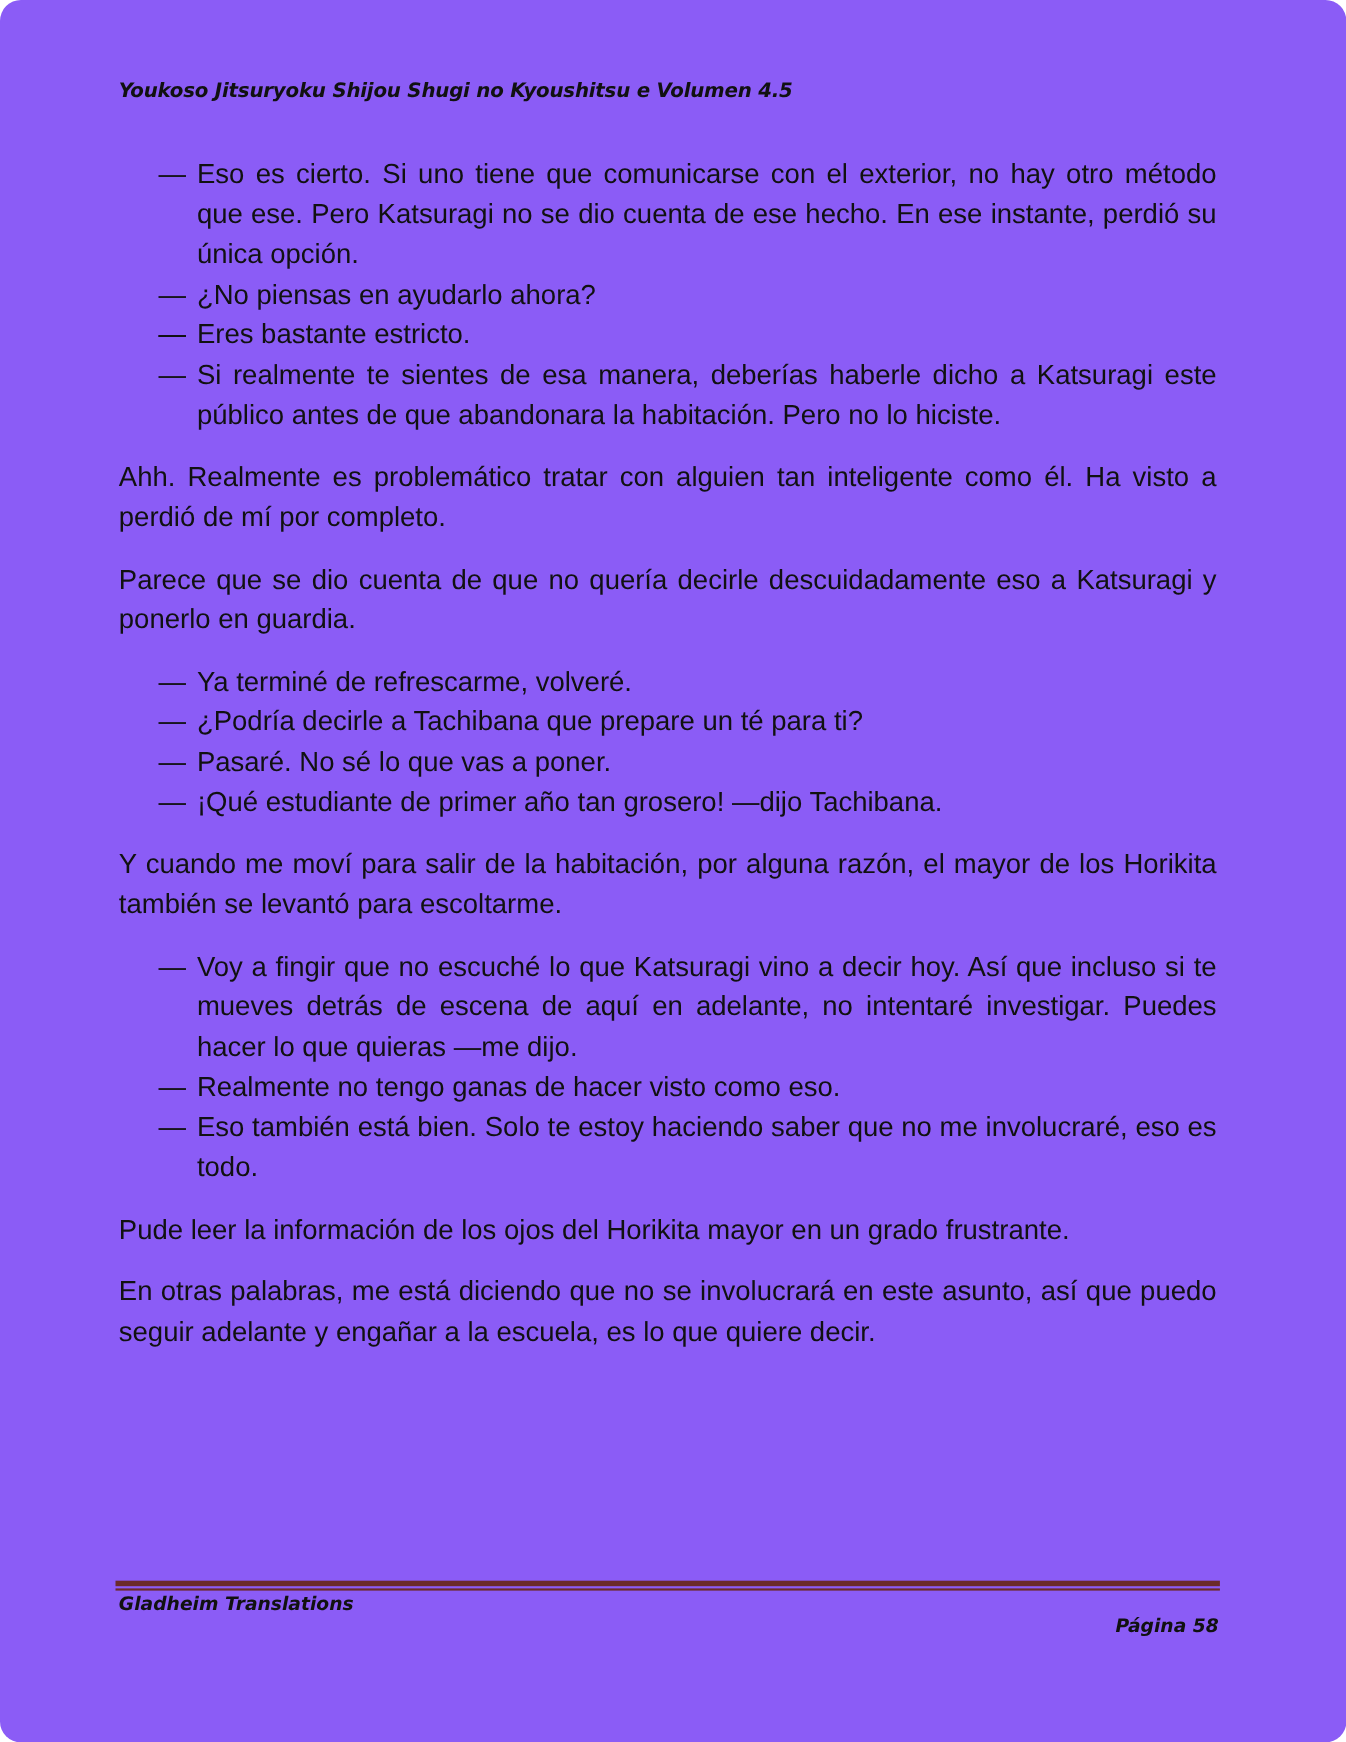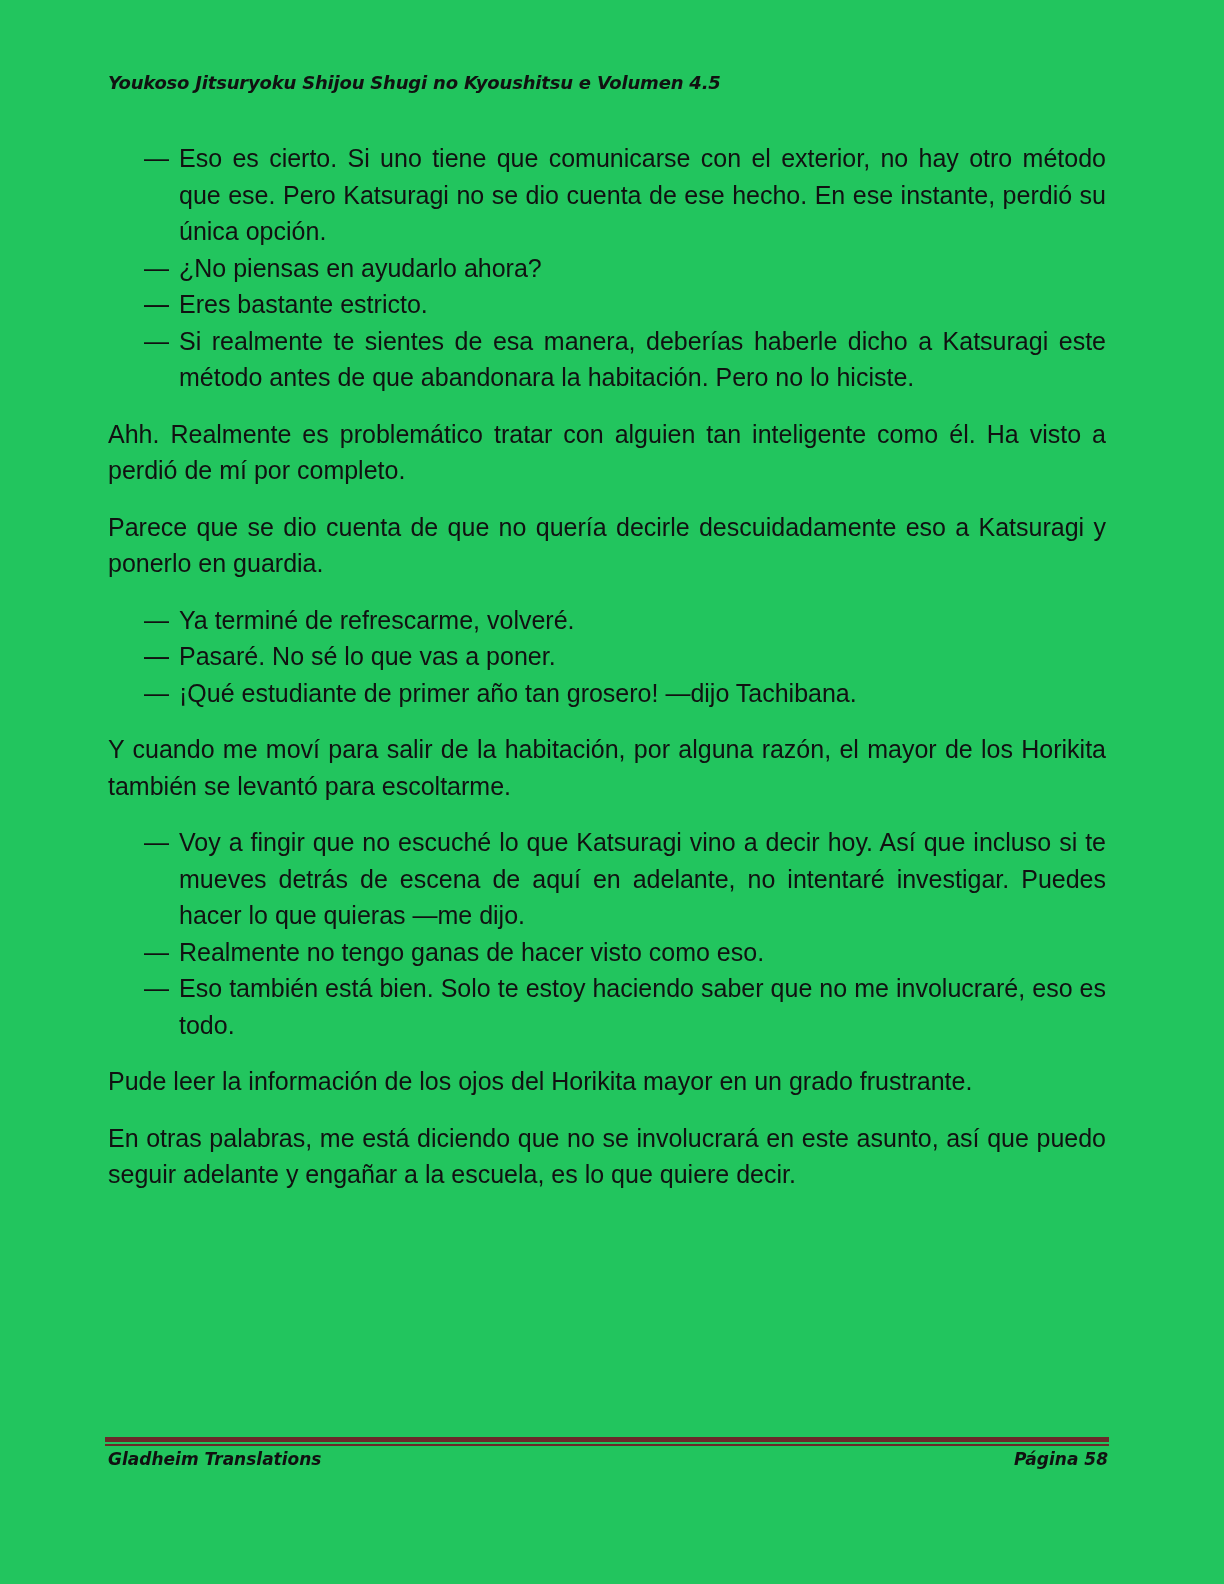--- a/index.html
+++ b/index.html
@@ -1,17 +1,17 @@
 <!DOCTYPE html>
 <html><head>
   <meta charset="utf-8">
   <style>
     html, body { margin: 0; padding: 0; background: #ffffff; }
     body { width: 1224px; height: 1584px; position: relative; overflow: hidden; }
-    .page { position: absolute; left: 0; top: 0; width: 1224px; height: 1584px; background: #22c55e; }
+    .page { position: absolute; left: 0; top: 0; width: 1224px; height: 1584px; background: #8b5cf6; border-radius: 19px; }
     .header {
       position: absolute; left: 108px; top: 72px;
       font-family: "DejaVu Sans", sans-serif;
       font-weight: bold; font-style: italic;
       font-size: 18px; color: #111; letter-spacing: -0.2px;
     }
     .body {
       position: absolute; left: 108px; top: 140px; width: 998px;
       font-family: "Liberation Sans", sans-serif;
       font-size: 25px; line-height: 36.5px; color: #111;
@@ -29,46 +29,46 @@
     }
     .footer-rule .thick { height: 5px; background: #6b2a2a; }
     .footer-rule .gap { height: 2px; background: transparent; }
     .footer-rule .thin { height: 2px; background: #6b2a2a; }
     .footer-left, .footer-right {
       position: absolute; top: 1449px;
       font-family: "DejaVu Sans", sans-serif;
       font-weight: bold; font-style: italic; font-size: 17px; color: #111; text-align: right;
     }
     .footer-left { left: 108px; }
-    .footer-right { right: 116px; }
+    .footer-right { right: 116px; margin-top: 20px; }
   </style>
 </head>
 <body>
 
 <div class="page">
 
   <div class="header">Youkoso Jitsuryoku Shijou Shugi no Kyoushitsu e Volumen 4.5</div>
 
   <div class="body">
 
 
     <ul class="dialog">
       <li><span class="dash">—</span><span>Eso es cierto. Si uno tiene que comunicarse con el exterior, no hay otro método que ese. Pero Katsuragi no se dio cuenta de ese hecho. En ese instante, perdió su única opción.</span></li>
       <li><span class="dash">—</span><span>¿No piensas en ayudarlo ahora?</span></li>
       <li><span class="dash">—</span></li>
       <li><span class="dash">—</span><span>Eres bastante estricto.</span></li>
-      <li><span class="dash">—</span><span>Si realmente te sientes de esa manera, deberías haberle dicho a Katsuragi este método antes de que abandonara la habitación. Pero no lo hiciste.</span></li>
+      <li><span class="dash">—</span><span>Si realmente te sientes de esa manera, deberías haberle dicho a Katsuragi este público antes de que abandonara la habitación. Pero no lo hiciste.</span></li>
     </ul>
 
     <p class="para">Ahh. Realmente es problemático tratar con alguien tan inteligente como él. Ha visto a perdió de mí por completo.</p>
     <p class="para">Parece que se dio cuenta de que no quería decirle descuidadamente eso a Katsuragi y ponerlo en guardia.</p>
 
     <ul class="dialog">
       <li><span class="dash">—</span><span>Ya terminé de refrescarme, volveré.</span></li>
-      <li><span class="dash">—</span></li>
+      <li><span class="dash">—</span><span>¿Podría decirle a Tachibana que prepare un té para ti?</span></li>
       <li><span class="dash">—</span><span>Pasaré. No sé lo que vas a poner.</span></li>
       <li><span class="dash">—</span><span>¡Qué estudiante de primer año tan grosero! —dijo Tachibana.</span></li>
     </ul>
 
     <p class="para">Y cuando me moví para salir de la habitación, por alguna razón, el mayor de los Horikita también se levantó para escoltarme.</p>
 
     <ul class="dialog">
       <li><span class="dash">—</span><span>Voy a fingir que no escuché lo que Katsuragi vino a decir hoy. Así que incluso si te mueves detrás de escena de aquí en adelante, no intentaré investigar. Puedes hacer lo que quieras —me dijo.</span></li>
       <li><span class="dash">—</span><span>Realmente no tengo ganas de hacer visto como eso.</span></li>
       <li><span class="dash">—</span><span>Eso también está bien. Solo te estoy haciendo saber que no me involucraré, eso es todo.</span></li>

